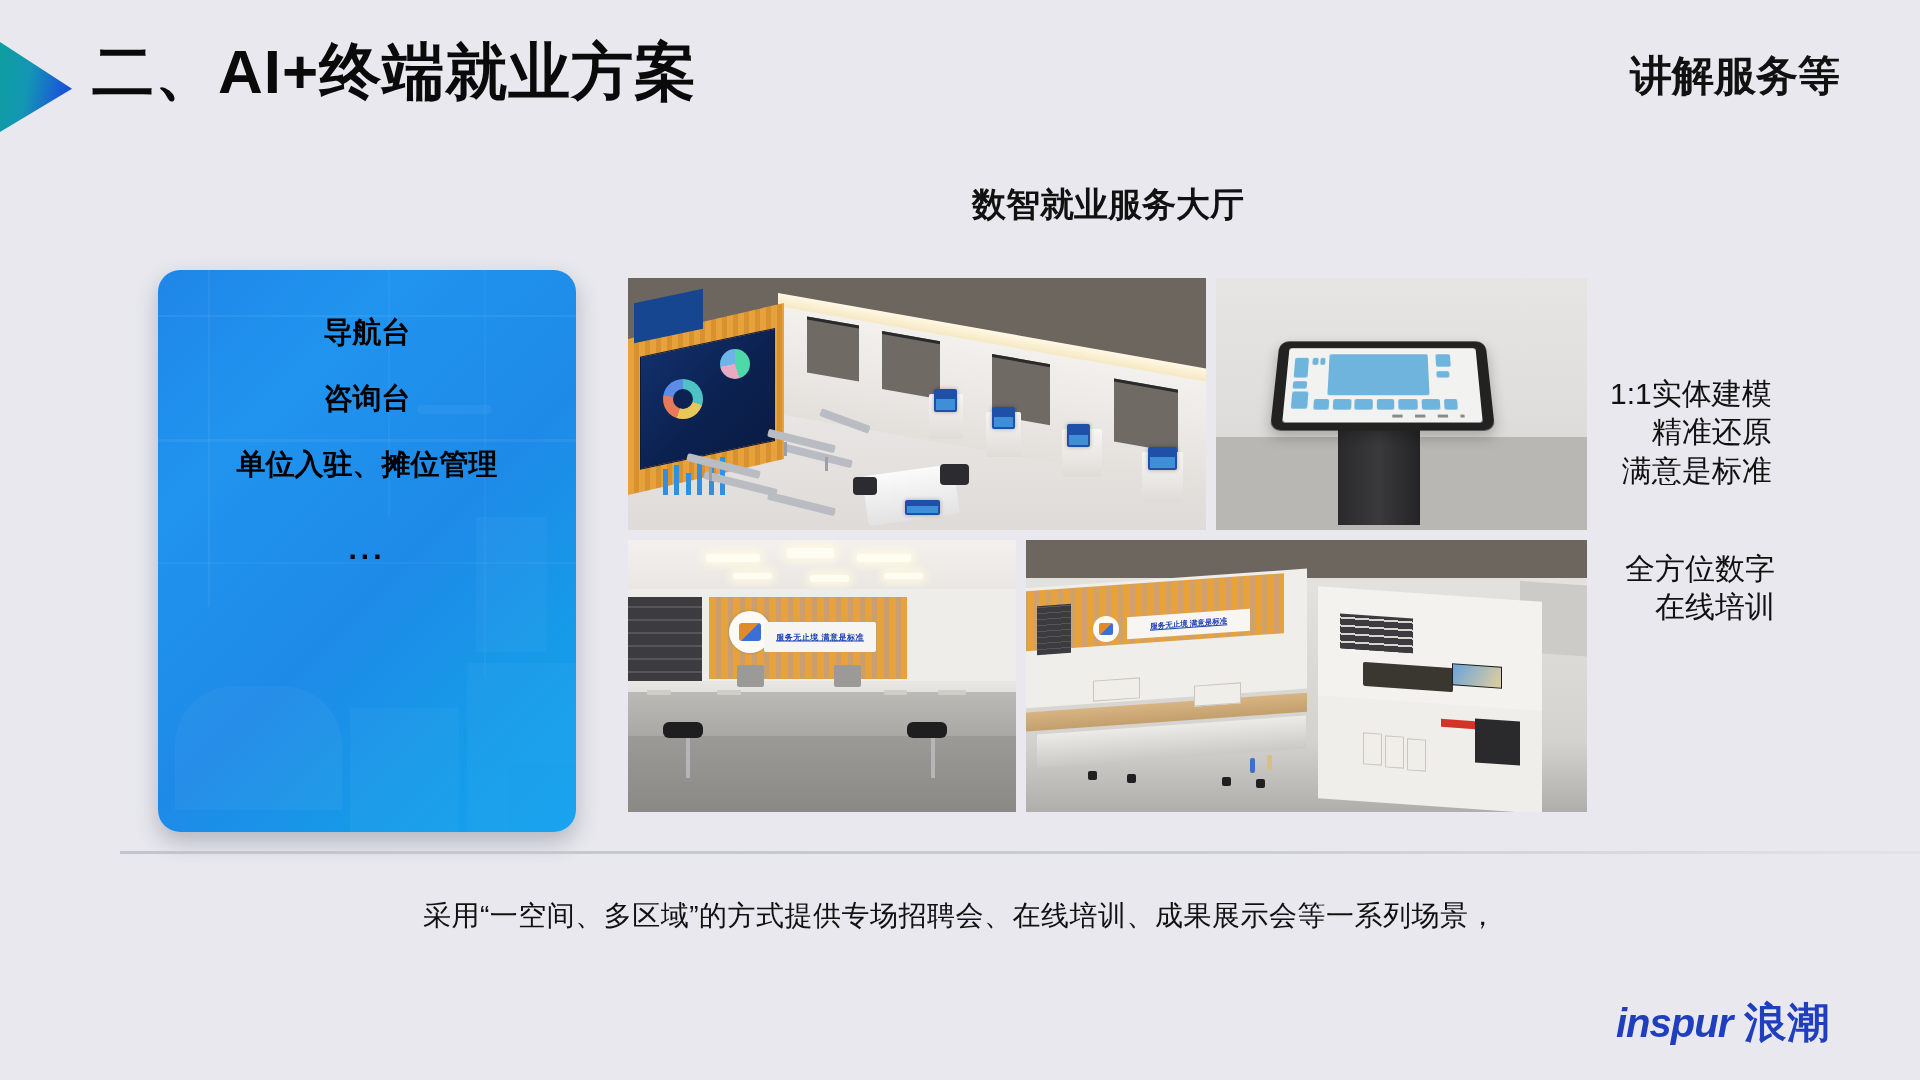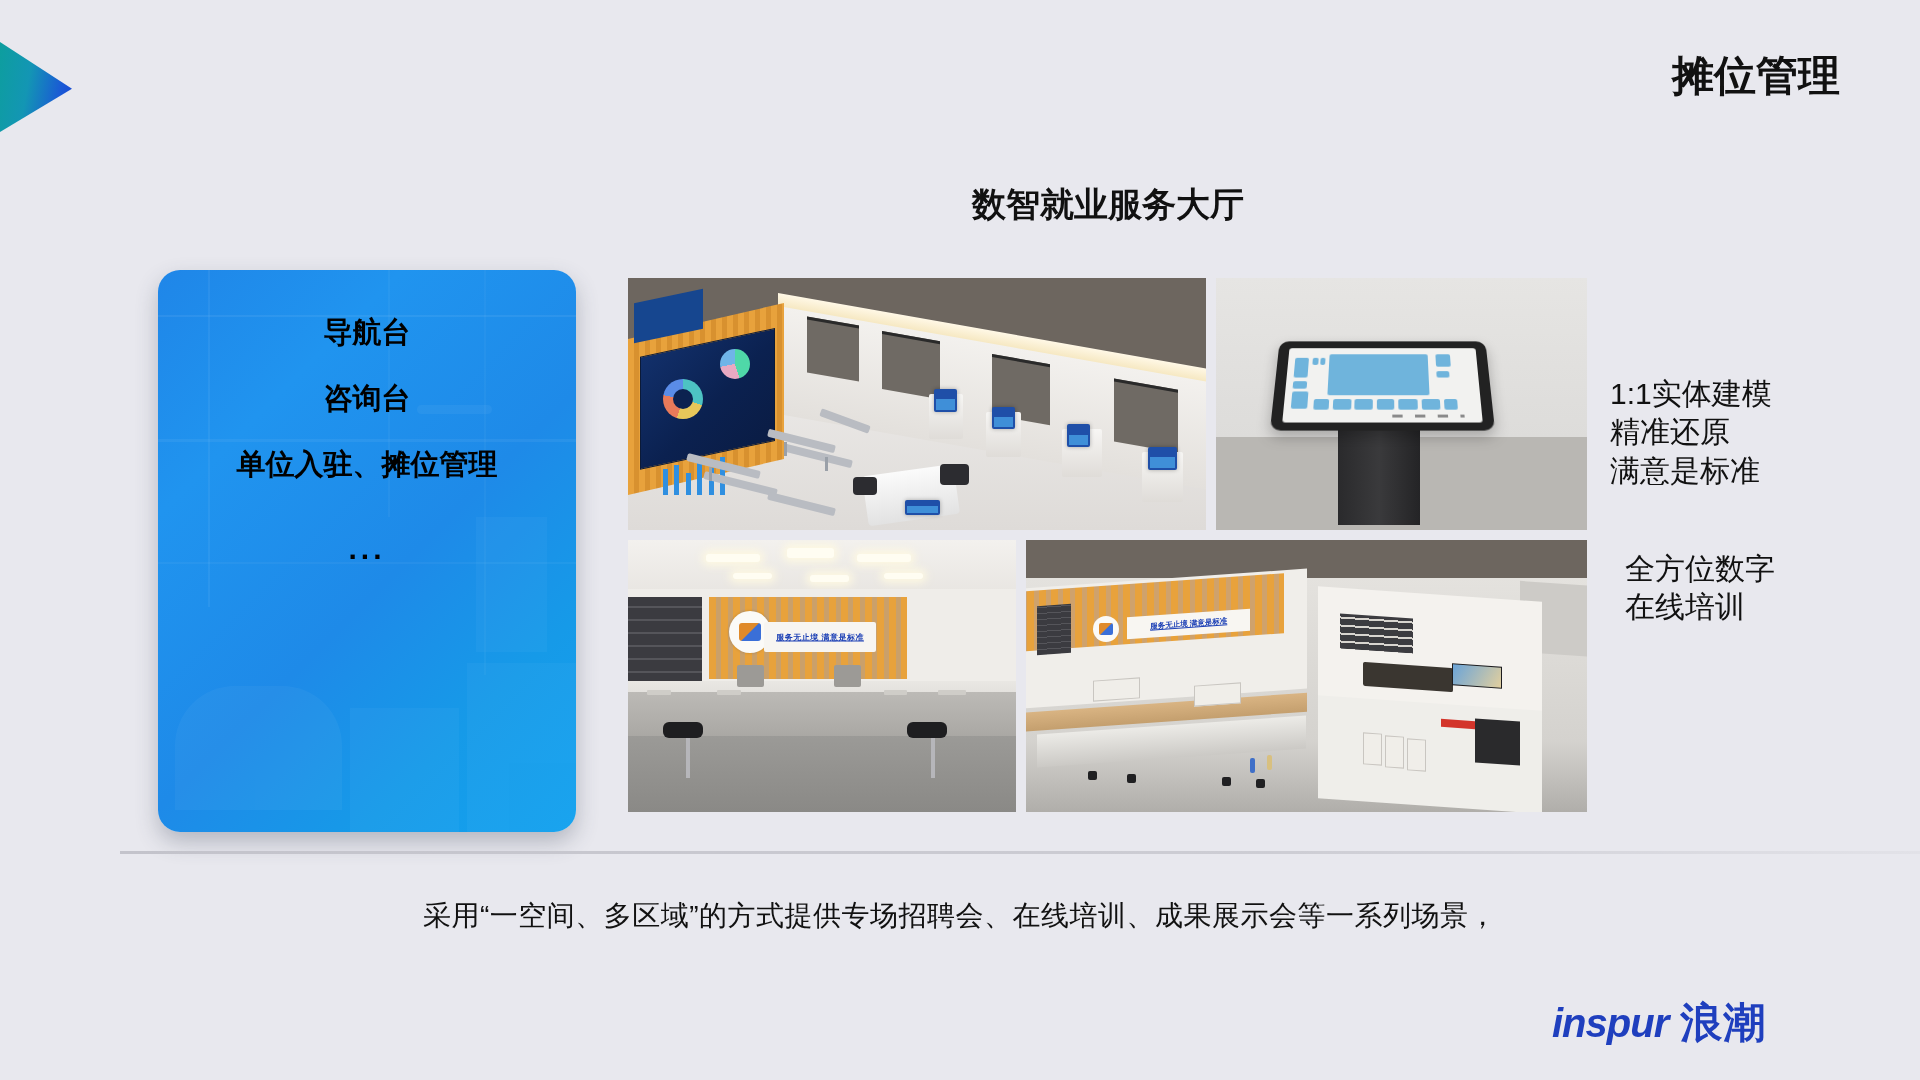--- a/index.html
+++ b/index.html
@@ -165,52 +165,53 @@
   .br .red{left:74%;top:66%;width:6%;height:3%;background:#d3342a;transform:skewY(4deg);}
   .br .pan{background:#f0eee9;border:1px solid #c9c6c1;}
   .br .stool2{width:9px;height:9px;background:#202022;border-radius:2px;}
   .br .per{width:5px;height:15px;border-radius:2px;}
   .br .blk{left:2%;top:24%;width:6%;height:18%;
     background:repeating-linear-gradient(0deg,#3b3b40 0 5px,#55555a 5px 6px);transform:skewY(-4deg);}
   .br .slab{left:88%;top:16%;width:16%;height:26%;background:#cdcbc7;transform:skewY(4deg);}
 
   
   .note{
-    position:absolute;text-align:left;font-size:30px;color:#111;
+    position:absolute;text-align:right;font-size:30px;color:#111;
     line-height:1.28;font-weight:normal;white-space:nowrap;
   }
   .note.n1{left:1610px;top:375px;}
   .note.n2{left:1625px;top:550px;}
 
   
   .divider{
     position:absolute;left:120px;top:851px;width:1800px;height:3px;
     background:linear-gradient(90deg,#c3c3cb 0%,#cdcdd4 65%,#e2e2e8 100%);
   }
 
   
   .cap{
     position:absolute;left:0;width:1920px;text-align:center;
     font-size:28px;color:#111;font-weight:normal;letter-spacing:.5px;
   }
   .cap.l1{top:897px;}
   .cap.l2{top:973px;}
 
   
-  .logo-wrap{position:absolute;left:1552px;top:995px;display:flex;align-items:baseline;gap:12px;}
+  .logo-wrap{position:absolute;left:1616px;top:995px;display:flex;align-items:baseline;gap:12px;}
   .logo-en{font-size:40px;font-weight:bold;font-style:italic;color:#1f3fbe;letter-spacing:-1px;}
   .logo-cn{font-size:42px;font-weight:bold;color:#1f3fbe;letter-spacing:1px;}
 </style>
 </head>
 <body>
 
 <div class="slide">
 
   <div class="hdr-arrow"></div>
-  <div class="hdr-right">摊位管理</div>
+  <div class="hdr-title">二、AI+终端就业方案</div>
+  <div class="hdr-right">讲解服务等</div>
 
   <div class="sub-title">数智就业服务大厅</div>
 
   <div class="card">
     <div class="card-photo">
       <i style="left:0;top:8%;width:100%;height:2px;opacity:.22;"></i>
       <i style="left:0;top:30%;width:100%;height:3px;opacity:.18;"></i>
       <i style="left:0;top:52%;width:100%;height:2px;opacity:.14;"></i>
       <i style="left:12%;top:0;width:2px;height:60%;opacity:.18;"></i>
       <i style="left:55%;top:0;width:2px;height:44%;opacity:.14;"></i>

